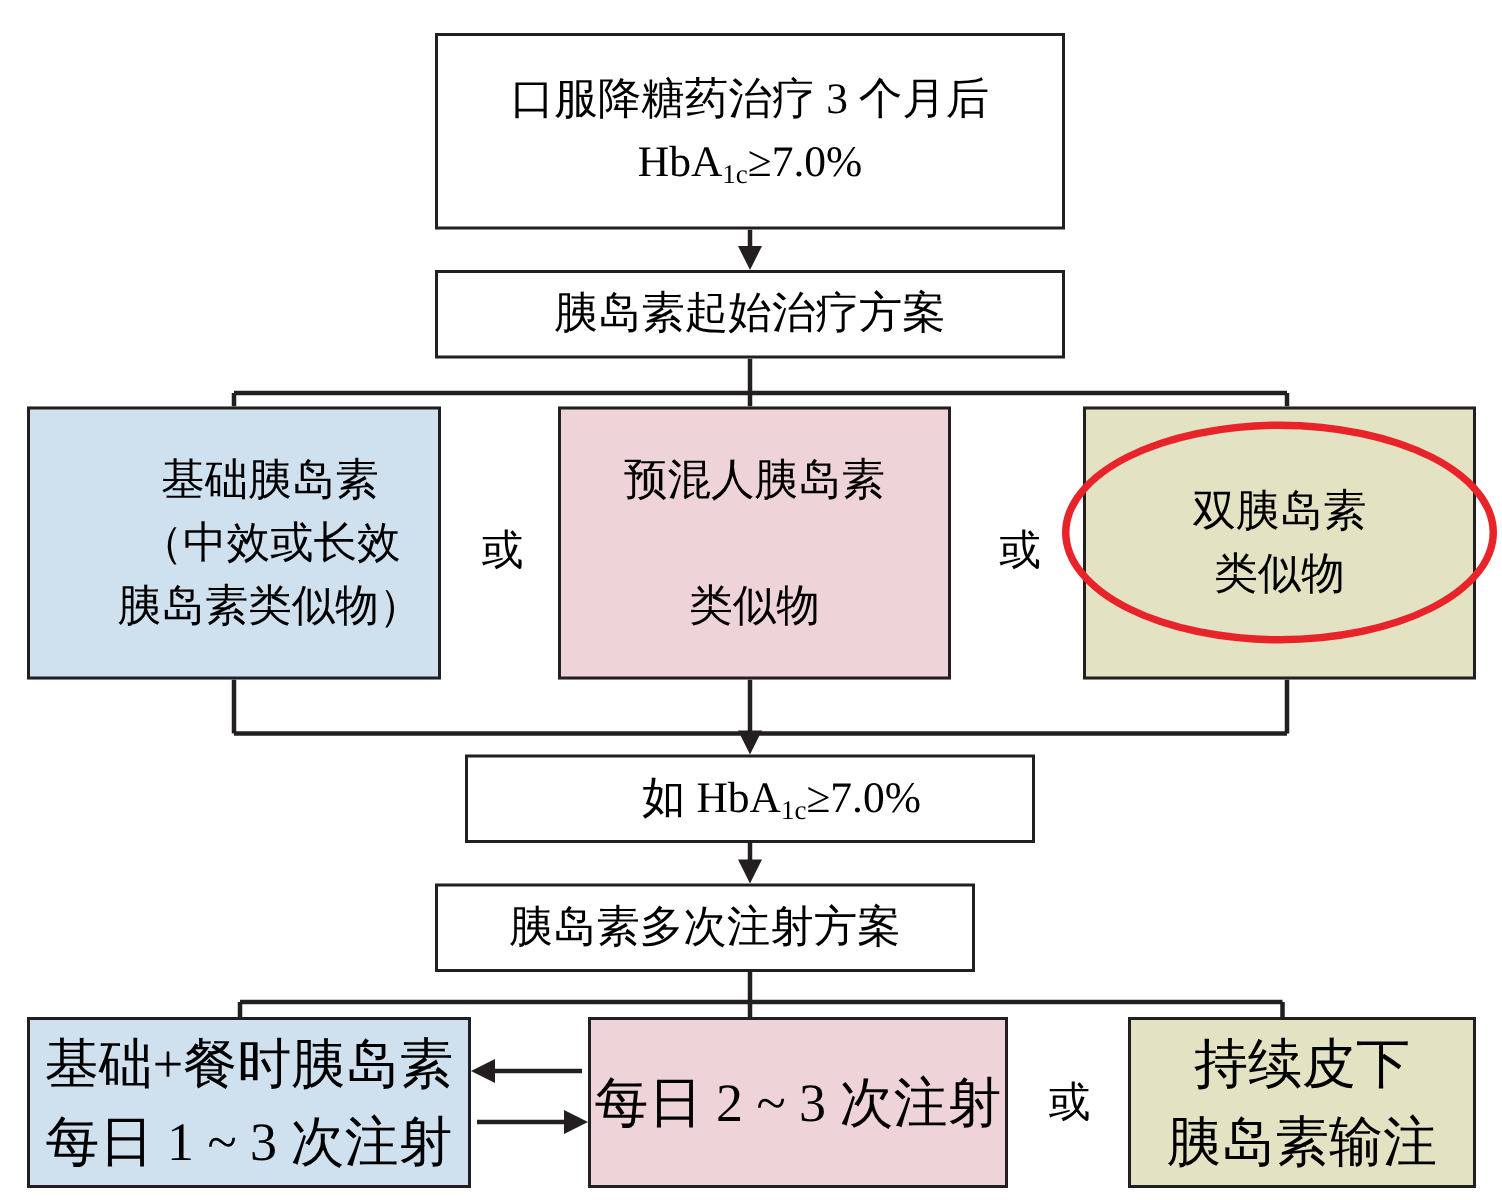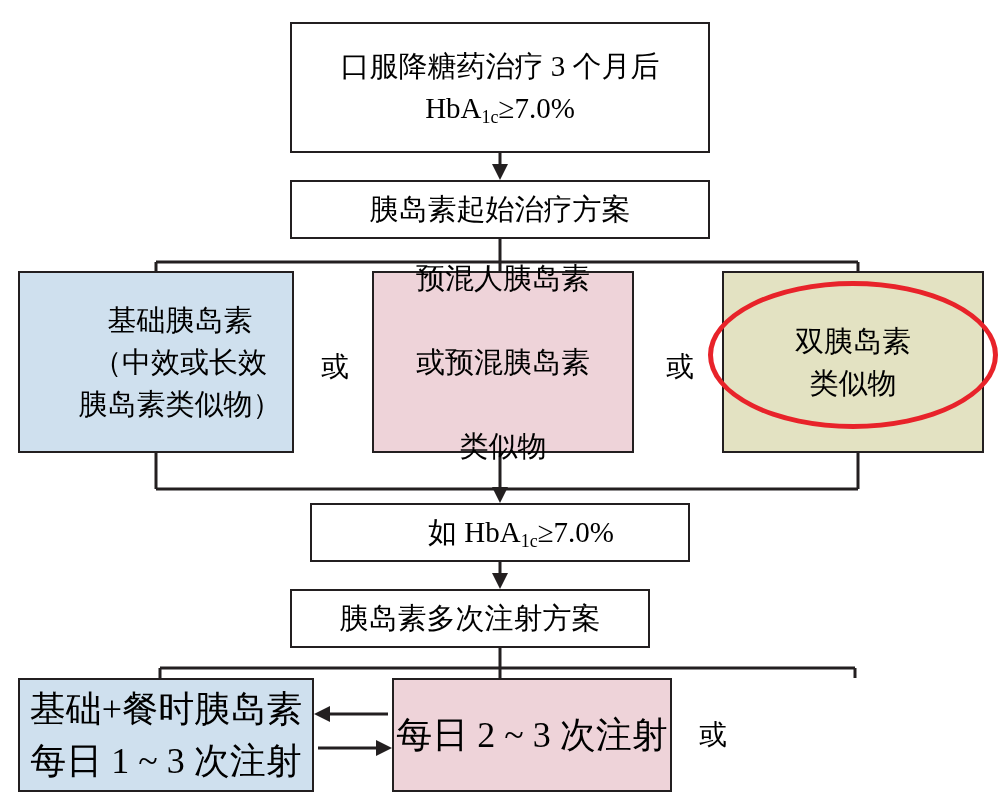--- a/index.html
+++ b/index.html
@@ -128,21 +128,20 @@
   <div class="node f-blue" style="left:18px; top:271px; width:276px; height:182px;padding-left:48px;">
     <span class="line t29">基础胰岛素</span>
     <span class="line t29">（中效或长效</span>
     <span class="line t29">胰岛素类似物）</span>
   </div>
 
   <div class="conn-label" style="left:300px; top:348px; width:70px;">或</div>
 
   <div class="node f-pink" style="left:372px; top:271px; width:262px; height:182px;gap:42px;">
     <span class="line t29">预混人胰岛素</span>
-    <span class="line t29">或预混胰岛素</span>
     <span class="line t29">类似物</span>
   </div>
 
   <div class="conn-label" style="left:645px; top:348px; width:70px;">或</div>
 
   <div class="node f-olive" style="left:722px; top:271px; width:262px; height:182px;">
     <span class="line t29">双胰岛素</span>
     <span class="line t29">类似物</span>
   </div>
 
@@ -160,14 +159,18 @@
     <span class="line t28">基础+餐时胰岛素</span>
     <span class="line t28">每日 1 ~ 3 次注射</span>
   </div>
 
   <div class="node f-pink" style="left:392px; top:678px; width:280px; height:114px;">
     <span class="line t28">每日 2 ~ 3 次注射</span>
   </div>
 
   <div class="conn-label" style="left:683px; top:716px; width:60px;">或</div>
 
+  <div class="node f-olive" style="left:752px; top:678px; width:232px; height:114px;">
+    <span class="line t28">持续皮下</span>
+    <span class="line t28">胰岛素输注</span>
+  </div>
 
 </div>
 
 </body></html>

